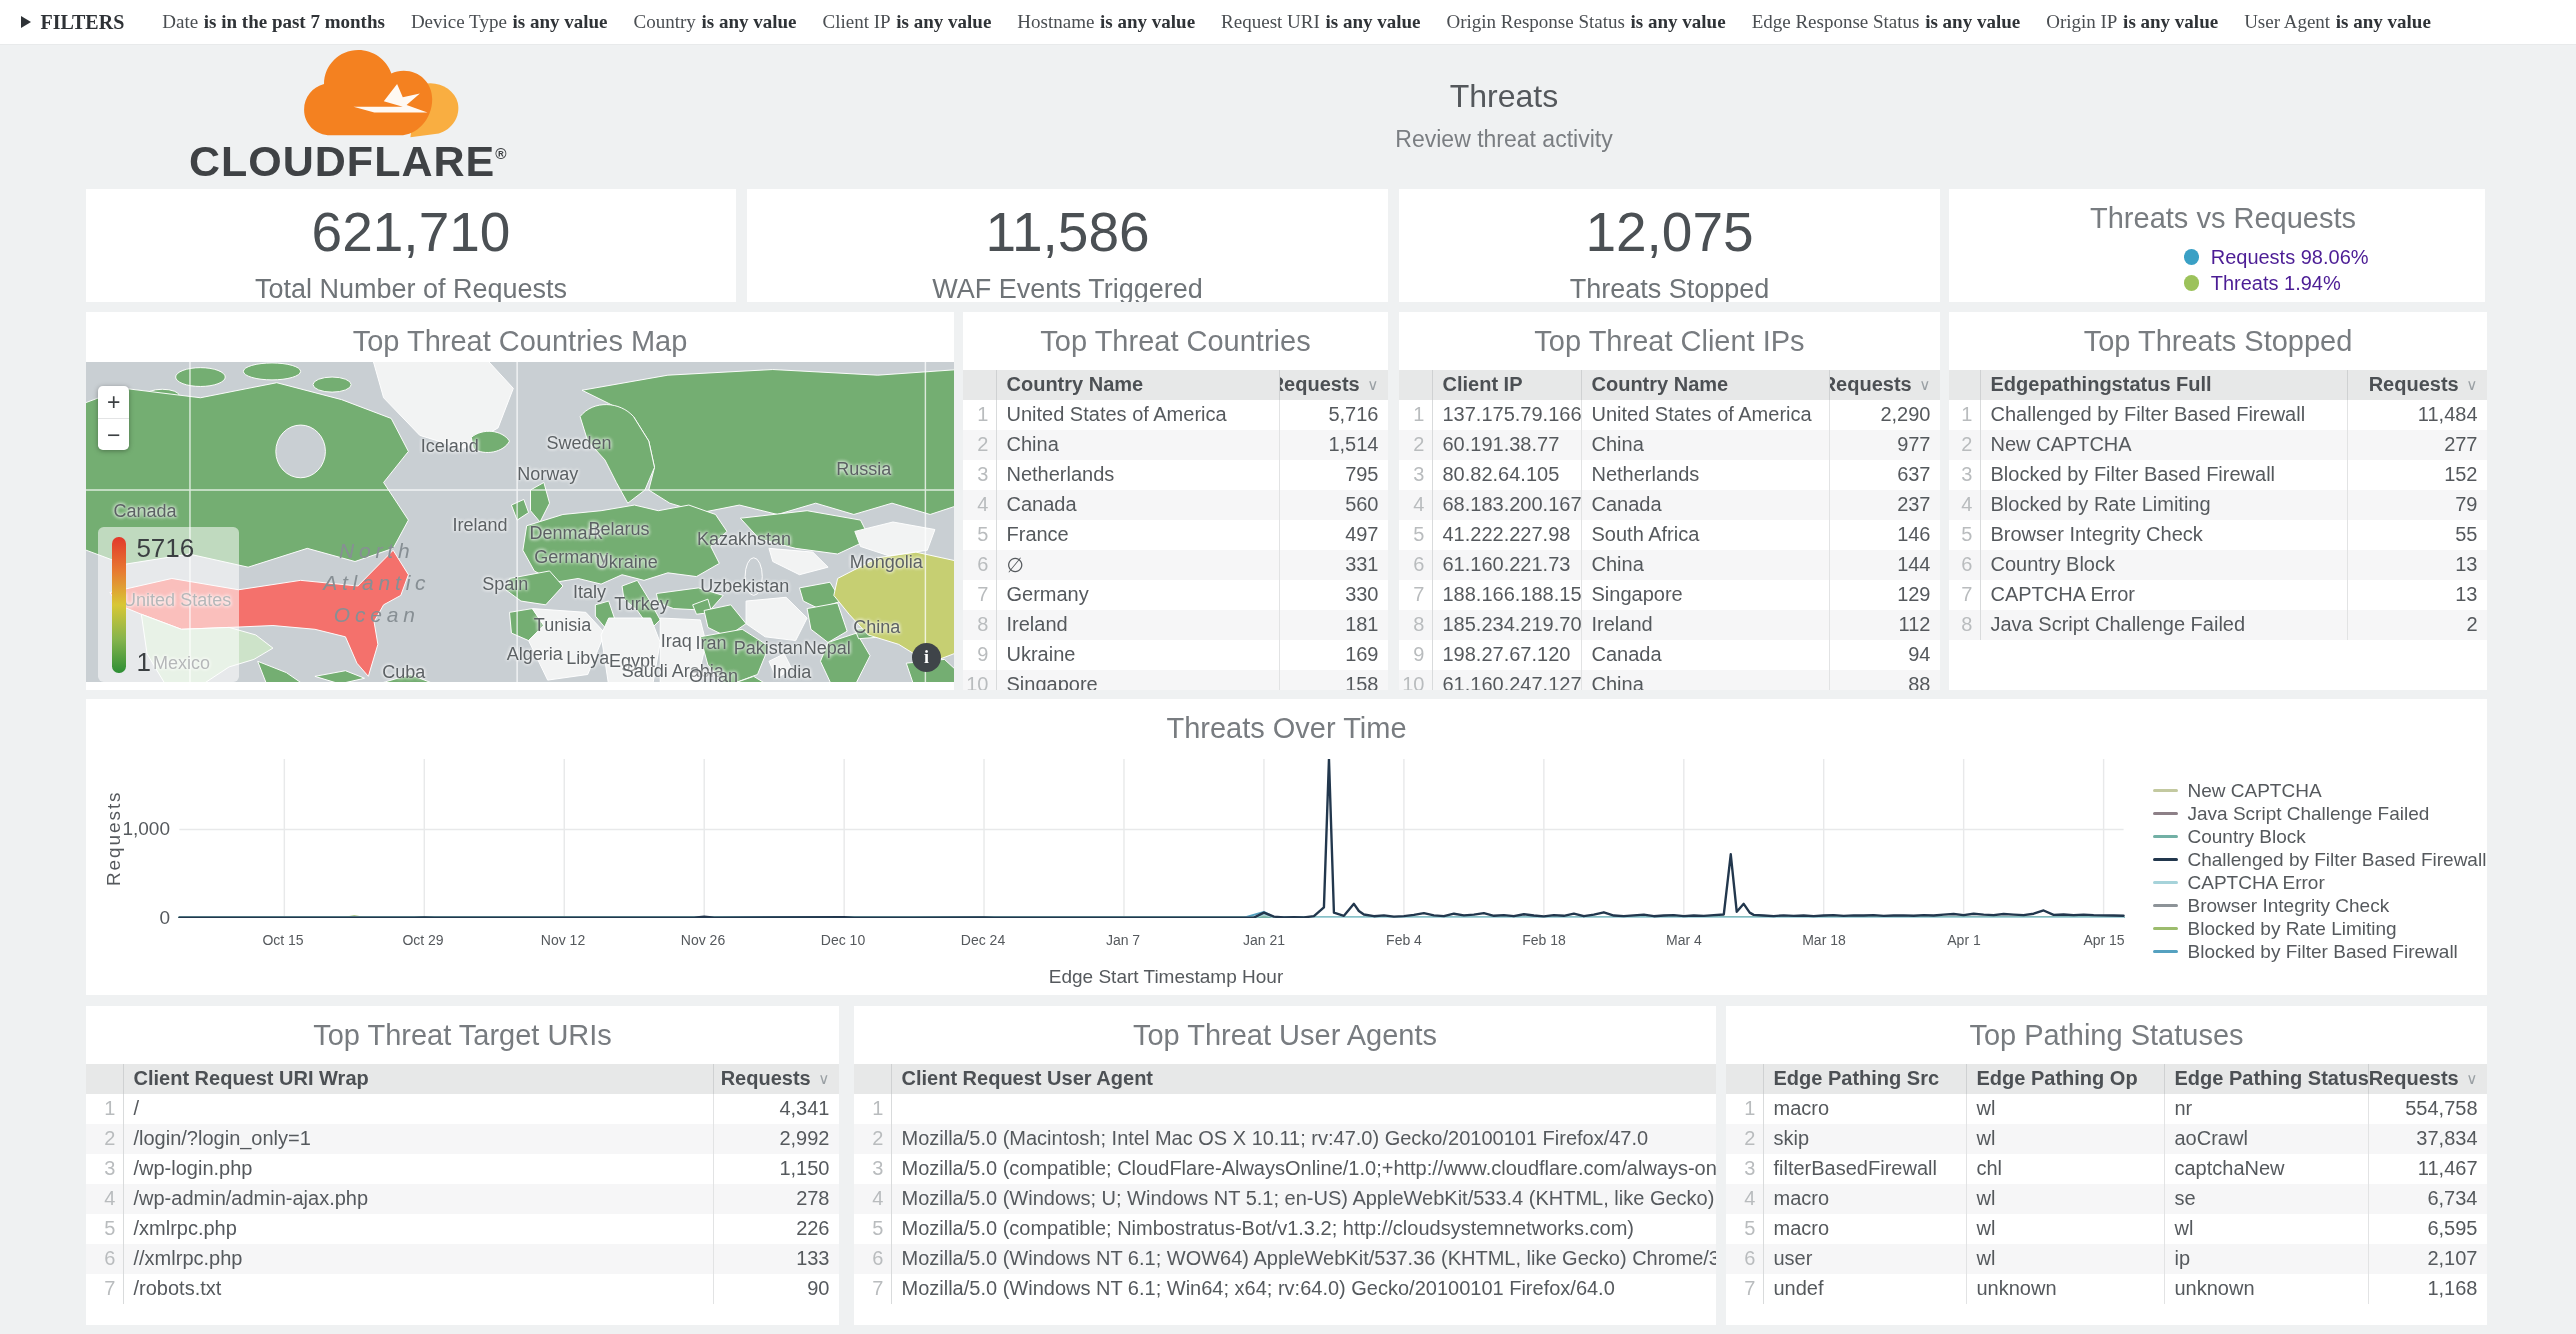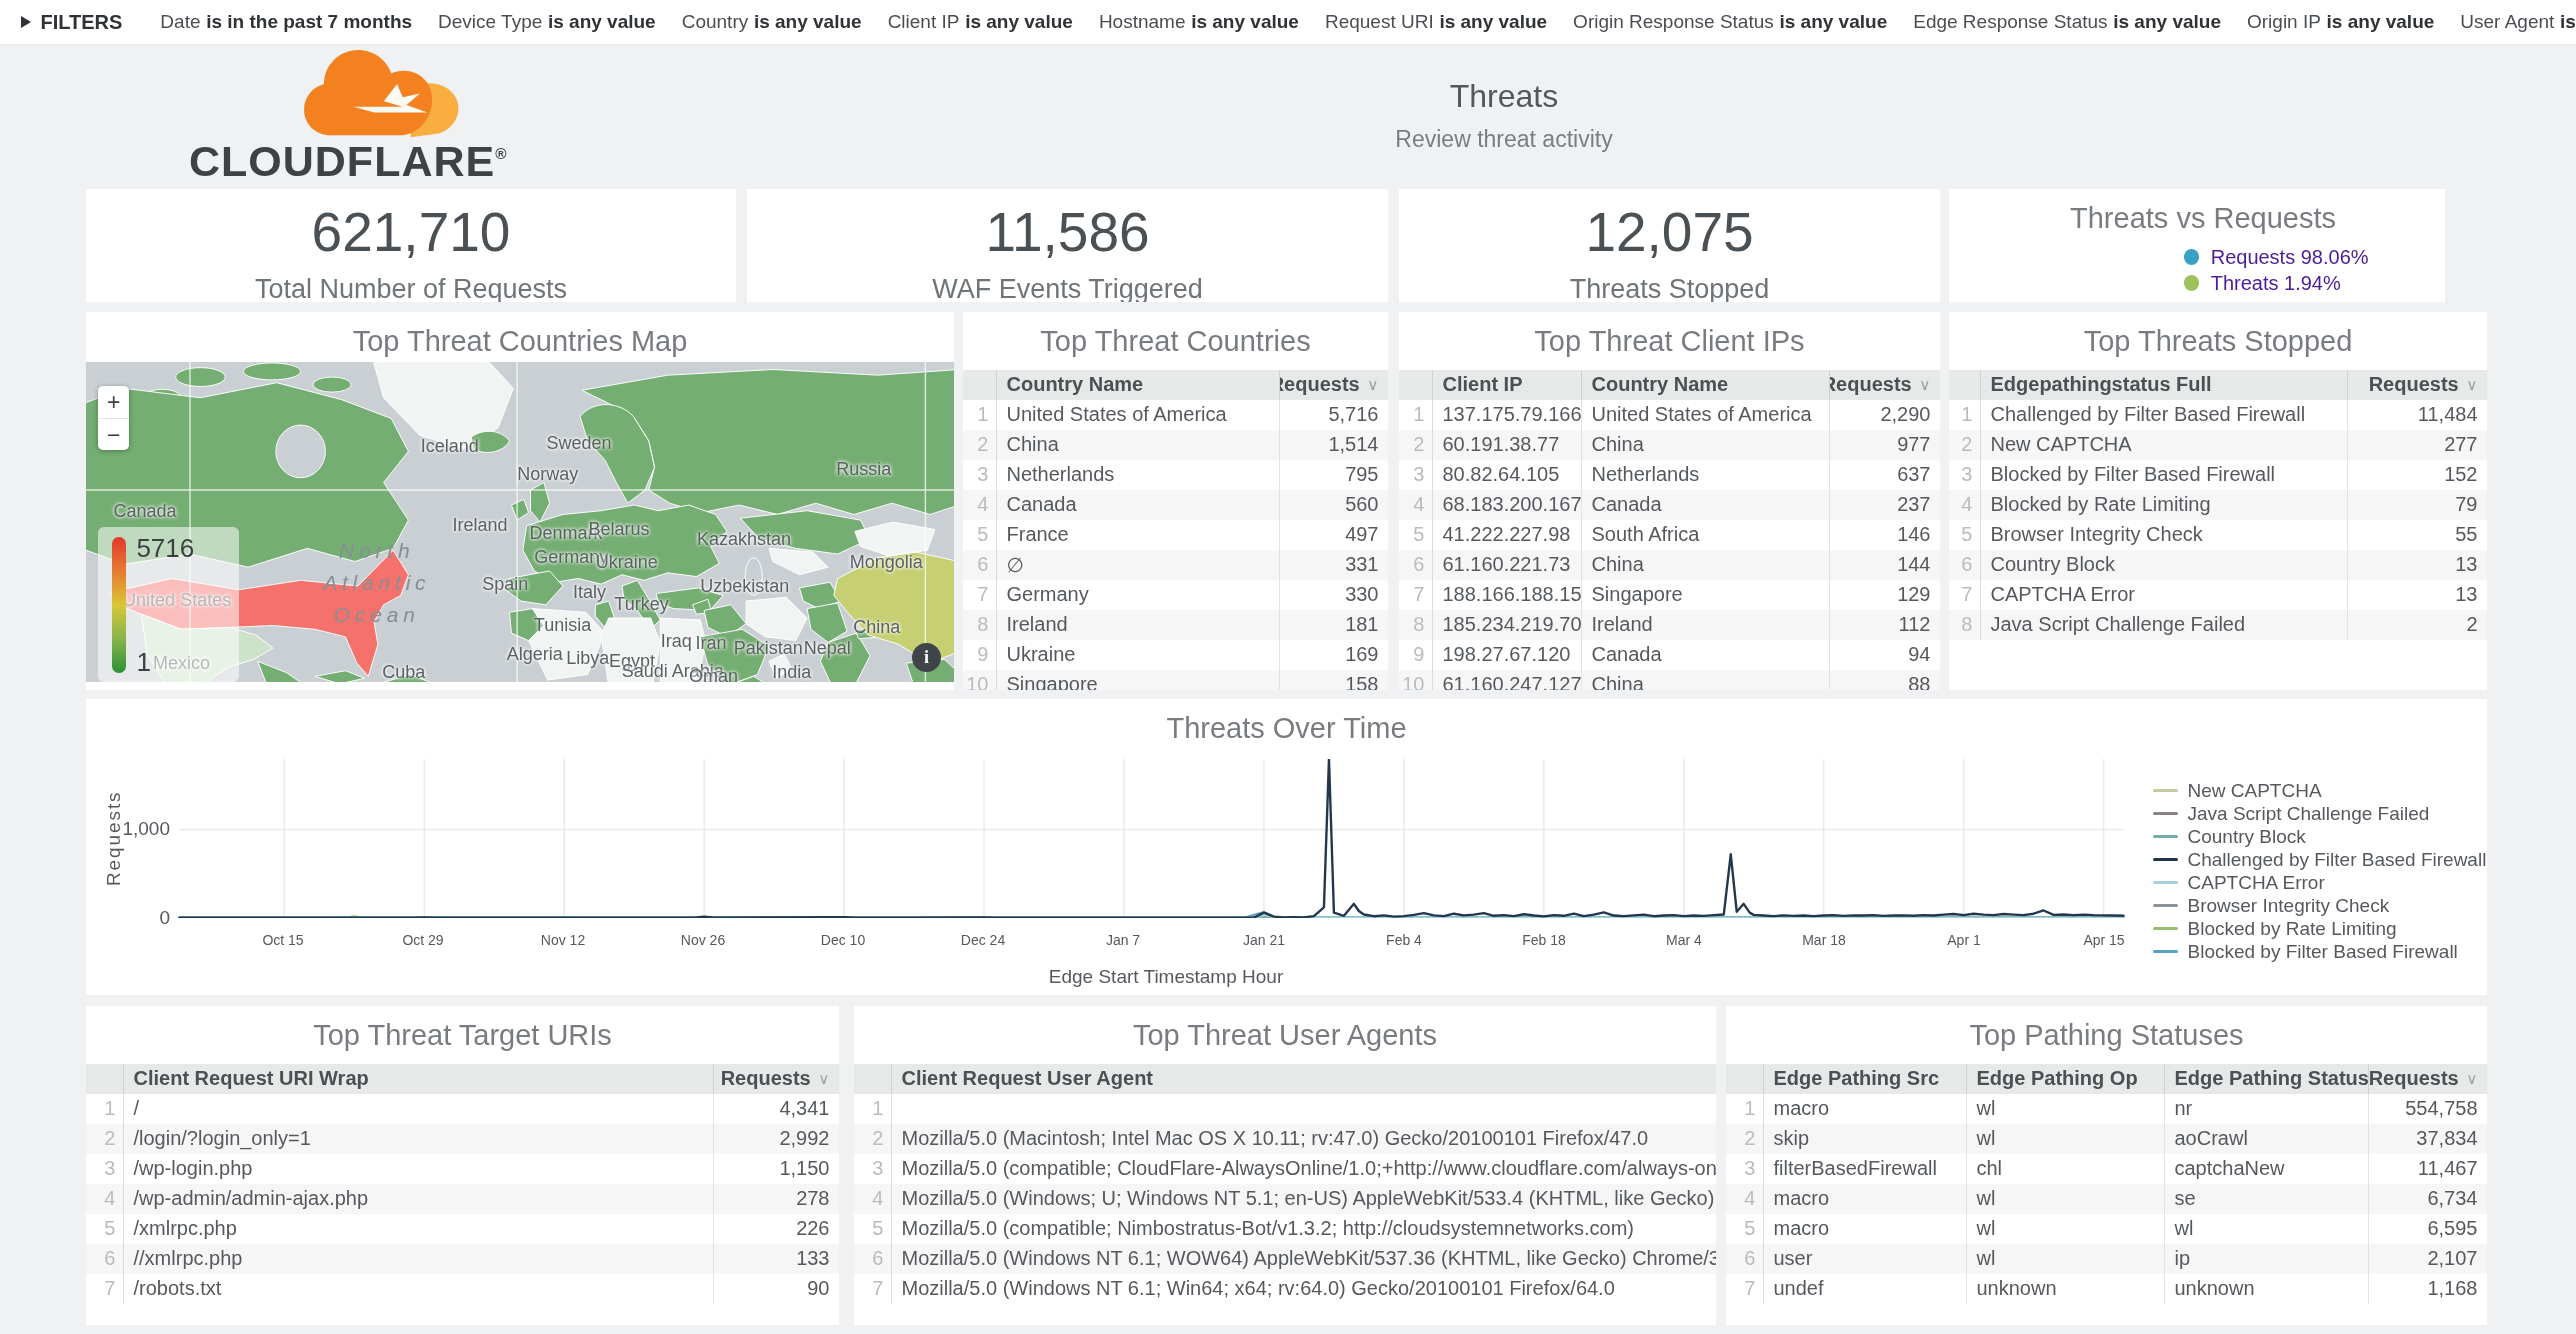--- a/index.html
+++ b/index.html
@@ -2,21 +2,21 @@
 <html><head>
 <meta charset="utf-8">
 <style>
   * { margin:0; padding:0; box-sizing:border-box; }
   html,body { width:2576px; height:1335px; overflow:hidden;
     font-family:"Liberation Sans", sans-serif; background:#eff1f2; color:#55595d; }
 
   
   .filterbar { position:absolute; left:0; top:0; width:2576px; height:45px; background:#fff;
     border-bottom:1px solid #e8eaeb; display:flex; align-items:center; white-space:nowrap;
-    overflow:hidden; padding-left:21px; }
+    overflow:hidden; padding-left:21px;font-family:Liberation Serif, serif; }
   .filters-toggle { display:inline-flex; align-items:center; gap:9.5px; font-weight:bold;
     font-size:20px; color:#2e3236; margin-right:38px; cursor:pointer; }
   .tri { width:0; height:0; border-left:10.5px solid #2e3236; border-top:6.7px solid transparent;
     border-bottom:6.7px solid transparent; display:inline-block; }
   .fitem { font-size:19px; color:#4a4e52; margin-right:26px; }
   .fitem b { color:#2f3337; margin-left:5.7px; }
 
   
   .cloud-logo { position:absolute; left:296px; top:48px; }
   .wordmark { position:absolute; left:189px; top:137px; font-size:43px; font-weight:bold;
@@ -122,21 +122,21 @@
   <div class="stat-lab">Total Number of Requests</div>
 </div>
 <div class="tile" style="left:747px;top:189px;width:641px;height:113px;">
   <div class="stat-val">11,586</div>
   <div class="stat-lab">WAF Events Triggered</div>
 </div>
 <div class="tile" style="left:1399px;top:189px;width:541px;height:113px;">
   <div class="stat-val">12,075</div>
   <div class="stat-lab">Threats Stopped</div>
 </div>
-<div class="tile" style="left:1949px;top:189px;width:496px;height:113px;padding-left:12px;">
+<div class="tile" style="left:1949px;top:189px;width:536px;height:113px;padding-left:12px;">
   <div class="tile-title">Threats vs Requests</div>
   <div class="tvr-legend">
       <div class="tvr-item">
       <span class="dot" style="background: rgb(58, 160, 197);"></span>
       <span>Requests 98.06%</span>
     </div>
       <div class="tvr-item">
       <span class="dot" style="background: rgb(156, 194, 91);"></span>
       <span>Threats 1.94%</span>
     </div>

